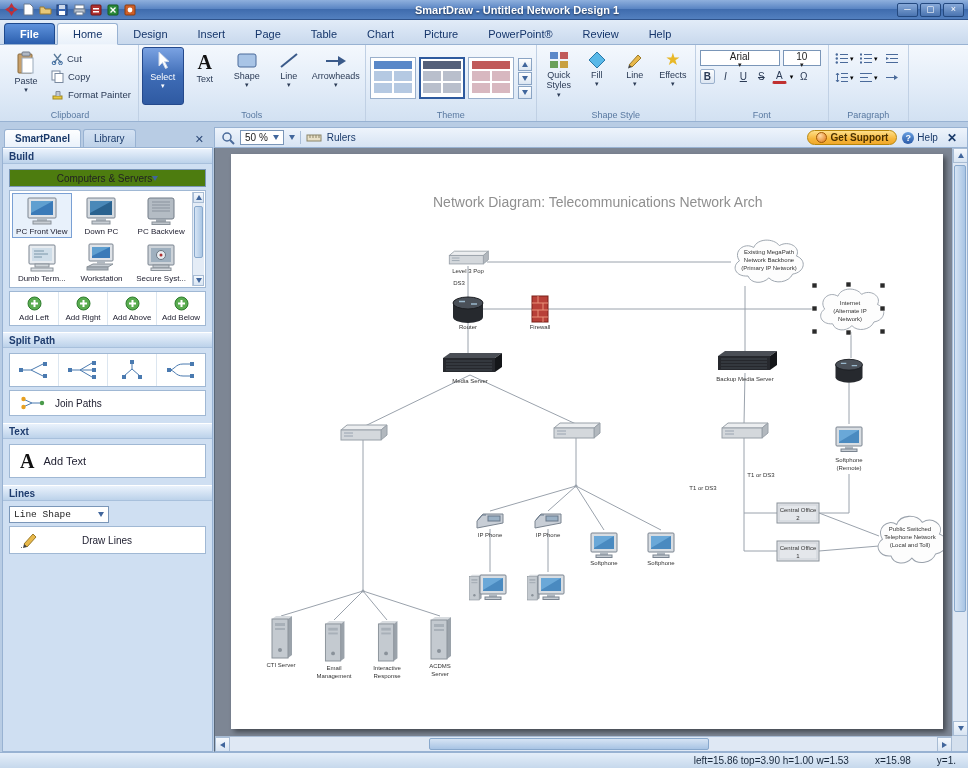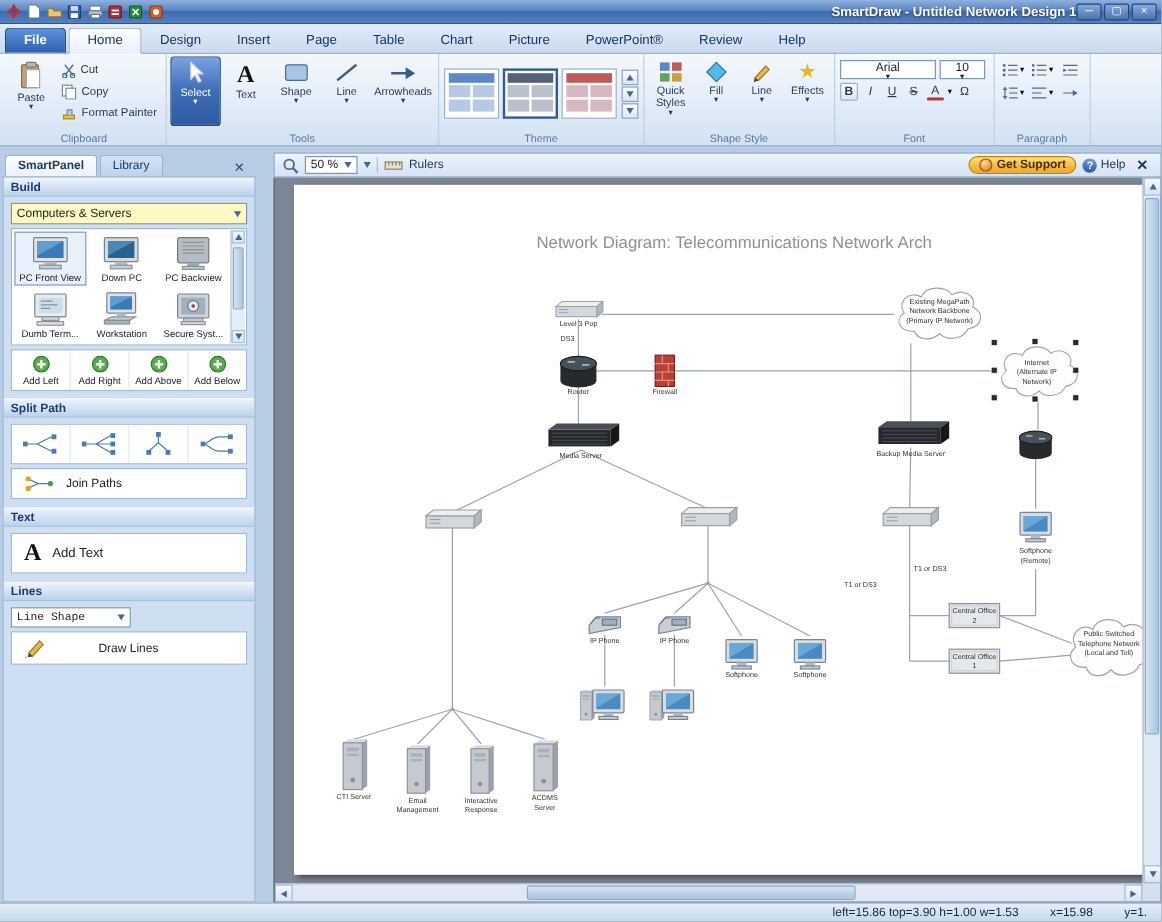--- a/index.html
+++ b/index.html
@@ -4,21 +4,21 @@
 <style>
 *{margin:0;padding:0;box-sizing:border-box;}
 html,body{background:#8a97a8;}
 body{font-family:"Liberation Sans",sans-serif;}
 .window{width:968px;height:768px;position:relative;background:#b8cce4;overflow:hidden;}
 
 
 .titlebar{height:20px;display:flex;align-items:center;background:linear-gradient(#8fb0dd 0%,#5b86c4 45%,#3f6cae 50%,#5380bf 100%);padding:0 4px;border-bottom:1px solid #2e538c;}
 .qat{display:flex;align-items:center;gap:3px;}
 .qicon{width:14px;height:14px;display:flex;align-items:center;justify-content:center;}
-.title{flex:1;text-align:right;color:#fff;font-size:11px;font-weight:bold;text-shadow:0 1px 2px rgba(0,0,0,.55);}
+.title{flex:1;text-align:center;color:#fff;font-size:11px;font-weight:bold;text-shadow:0 1px 2px rgba(0,0,0,.55);}
 .winctrl{display:flex;gap:2px;}
 .winbtn{width:21px;height:14px;border:1px solid #24497f;border-radius:2px;background:linear-gradient(#87a9d9,#4a74b0);color:#fff;font-size:9px;line-height:1;display:flex;align-items:center;justify-content:center;}
 
 
 .tabrow{height:25px;background:linear-gradient(#e2ecf8,#c9d9ed);display:flex;align-items:flex-end;padding-left:4px;border-bottom:1px solid #98b2d2;}
 .tab{padding:4px 15px;font-size:11px;color:#15356a;}
 .tab.file{background:linear-gradient(#5e92dc,#2c5fae);color:#fff;font-weight:bold;border-radius:4px 4px 0 0;border:1px solid #1e4a8e;border-bottom:none;padding:4px 15px;margin-right:2px;}
 .tab.active{background:linear-gradient(#fdfeff,#e9f1fa);border:1px solid #98b2d2;border-bottom:1px solid #f0f6fc;border-radius:3px 3px 0 0;margin-bottom:-1px;}
 
 
@@ -65,40 +65,40 @@
 .main{display:flex;height:630px;padding:5px 0 0 2px;}
 
 
 .sidebar{width:211px;display:flex;flex-direction:column;}
 .stabs{height:20px;display:flex;align-items:flex-end;padding-left:2px;}
 .stab{font-size:10px;padding:3px 10px;color:#1a3a6a;background:linear-gradient(#d4e2f3,#bed2e9);border:1px solid #98b2d2;border-bottom:none;border-radius:3px 3px 0 0;margin-right:2px;}
 .stab.active{background:linear-gradient(#fdfeff,#eaf2fb);font-weight:bold;}
 .sclose{margin-left:auto;margin-right:5px;font-size:11px;color:#2e4a78;padding:1px 4px;}
 .spanel{flex:1;background:#cfdff2;border:1px solid #98b2d2;overflow:hidden;}
 .shead{height:16px;line-height:15px;padding-left:6px;font-size:10px;font-weight:bold;color:#1e3c6e;background:linear-gradient(#eaf2fc,#bcd2ea);border-top:1px solid #fff;border-bottom:1px solid #a8c0dc;}
-.catselect{height:18px;margin:5px 6px 3px;background:#fef9c3;border:1px solid #7a96b8;display:flex;align-items:center;justify-content:space-between;font-size:10px;padding:0 4px;color:#222;}
+.catselect{height:18px;margin:5px 6px 3px;background:#4d7c0f;border:1px solid #7a96b8;display:flex;align-items:center;justify-content:center;font-size:10px;padding:0 4px;color:#222;}
 .shapegrid{position:relative;margin:2px 6px;background:#fff;border:1px solid #a0b8d4;padding:2px 14px 2px 2px;display:grid;grid-template-columns:repeat(3,1fr);row-gap:2px;}
 .sgitem{display:flex;flex-direction:column;align-items:center;font-size:8px;color:#223;padding:2px 0 1px;border:1px solid transparent;}
 .sgitem .slabel{margin-top:1px;white-space:nowrap;overflow:hidden;max-width:58px;}
 .sgitem.selected{border-color:#7aa0d4;background:#e8f1fb;}
 .gridscroll{position:absolute;right:1px;top:1px;bottom:1px;width:12px;background:#e4ecf6;border-left:1px solid #b8c8dc;}
 .gridthumb{position:absolute;left:1px;right:1px;top:14px;height:55%;background:linear-gradient(90deg,#d6e4f4,#aac6e4);border:1px solid #88a8cc;border-radius:2px;}
 .addrow{display:flex;margin:3px 6px 6px;background:#fff;border:1px solid #a0b8d4;}
 .addbtn{flex:1;display:flex;flex-direction:column;align-items:center;gap:2px;padding:4px 0 3px;font-size:8px;color:#223;border-right:1px solid #dce6f0;}
 .addbtn:last-child{border-right:none;}
 .splitrow{display:flex;margin:5px 6px 3px;background:#fff;border:1px solid #a0b8d4;}
 .splitbtn{flex:1;display:flex;align-items:center;justify-content:center;padding:6px 0;border-right:1px solid #dce6f0;}
 .splitbtn:last-child{border-right:none;}
 .joinrow,.textrow,.drawrow{display:flex;align-items:center;gap:9px;margin:0 6px 7px;background:#fff;border:1px solid #a0b8d4;padding:5px 10px;font-size:10px;color:#223;}
 .textrow{margin-top:5px;font-size:11px;}
 .drawrow{margin-top:3px;gap:44px;}
 .linesel{height:17px;margin:5px 6px 0;width:100px;background:#fff;border:1px solid #7a96b8;display:flex;align-items:center;justify-content:space-between;font-size:9.5px;padding:0 4px;color:#222;font-family:Liberation Mono, monospace;}
 
 
-.canvascol{flex:1;display:flex;flex-direction:column;margin-left:15px;}
+.canvascol{flex:1;display:flex;flex-direction:column;margin-left:1px;}
 .ctoolbar{height:21px;background:linear-gradient(#eef4fc,#d6e3f3);border:1px solid #98b2d2;display:flex;align-items:center;gap:5px;padding:0 6px;font-size:10px;color:#1a3a6a;}
 .zoombox{background:#fff;border:1px solid #7a96b8;height:15px;display:flex;align-items:center;padding:0 4px;gap:5px;font-size:10px;color:#222;}
 .vsep{width:1px;height:13px;background:#aabed8;}
 .spacer{flex:1;}
 .support-btn{display:flex;align-items:center;gap:4px;background:linear-gradient(#ffe08a,#f6b73c 60%,#f0a82a);border:1px solid #b8860b;border-radius:8px;padding:1px 8px;font-size:10px;font-weight:bold;color:#4a3000;}
 .sicon{width:11px;height:11px;border-radius:50%;background:radial-gradient(circle at 35% 30%,#ffd9a0,#e07818);border:1px solid #a05808;}
 .help-btn{display:flex;align-items:center;gap:3px;font-size:10px;color:#1a3a6a;}
 .hicon{width:12px;height:12px;border-radius:50%;background:linear-gradient(#6aa0e0,#2a5aa8);color:#fff;font-size:9px;font-weight:bold;display:flex;align-items:center;justify-content:center;}
 .closex{font-size:12px;color:#1a3a6a;padding:0 4px;font-weight:bold;}
 .viewport{flex:1;position:relative;background:#7d8694;overflow:hidden;border-left:1px solid #5a6878;border-right:1px solid #98b2d2;border-bottom:1px solid #98b2d2;}

